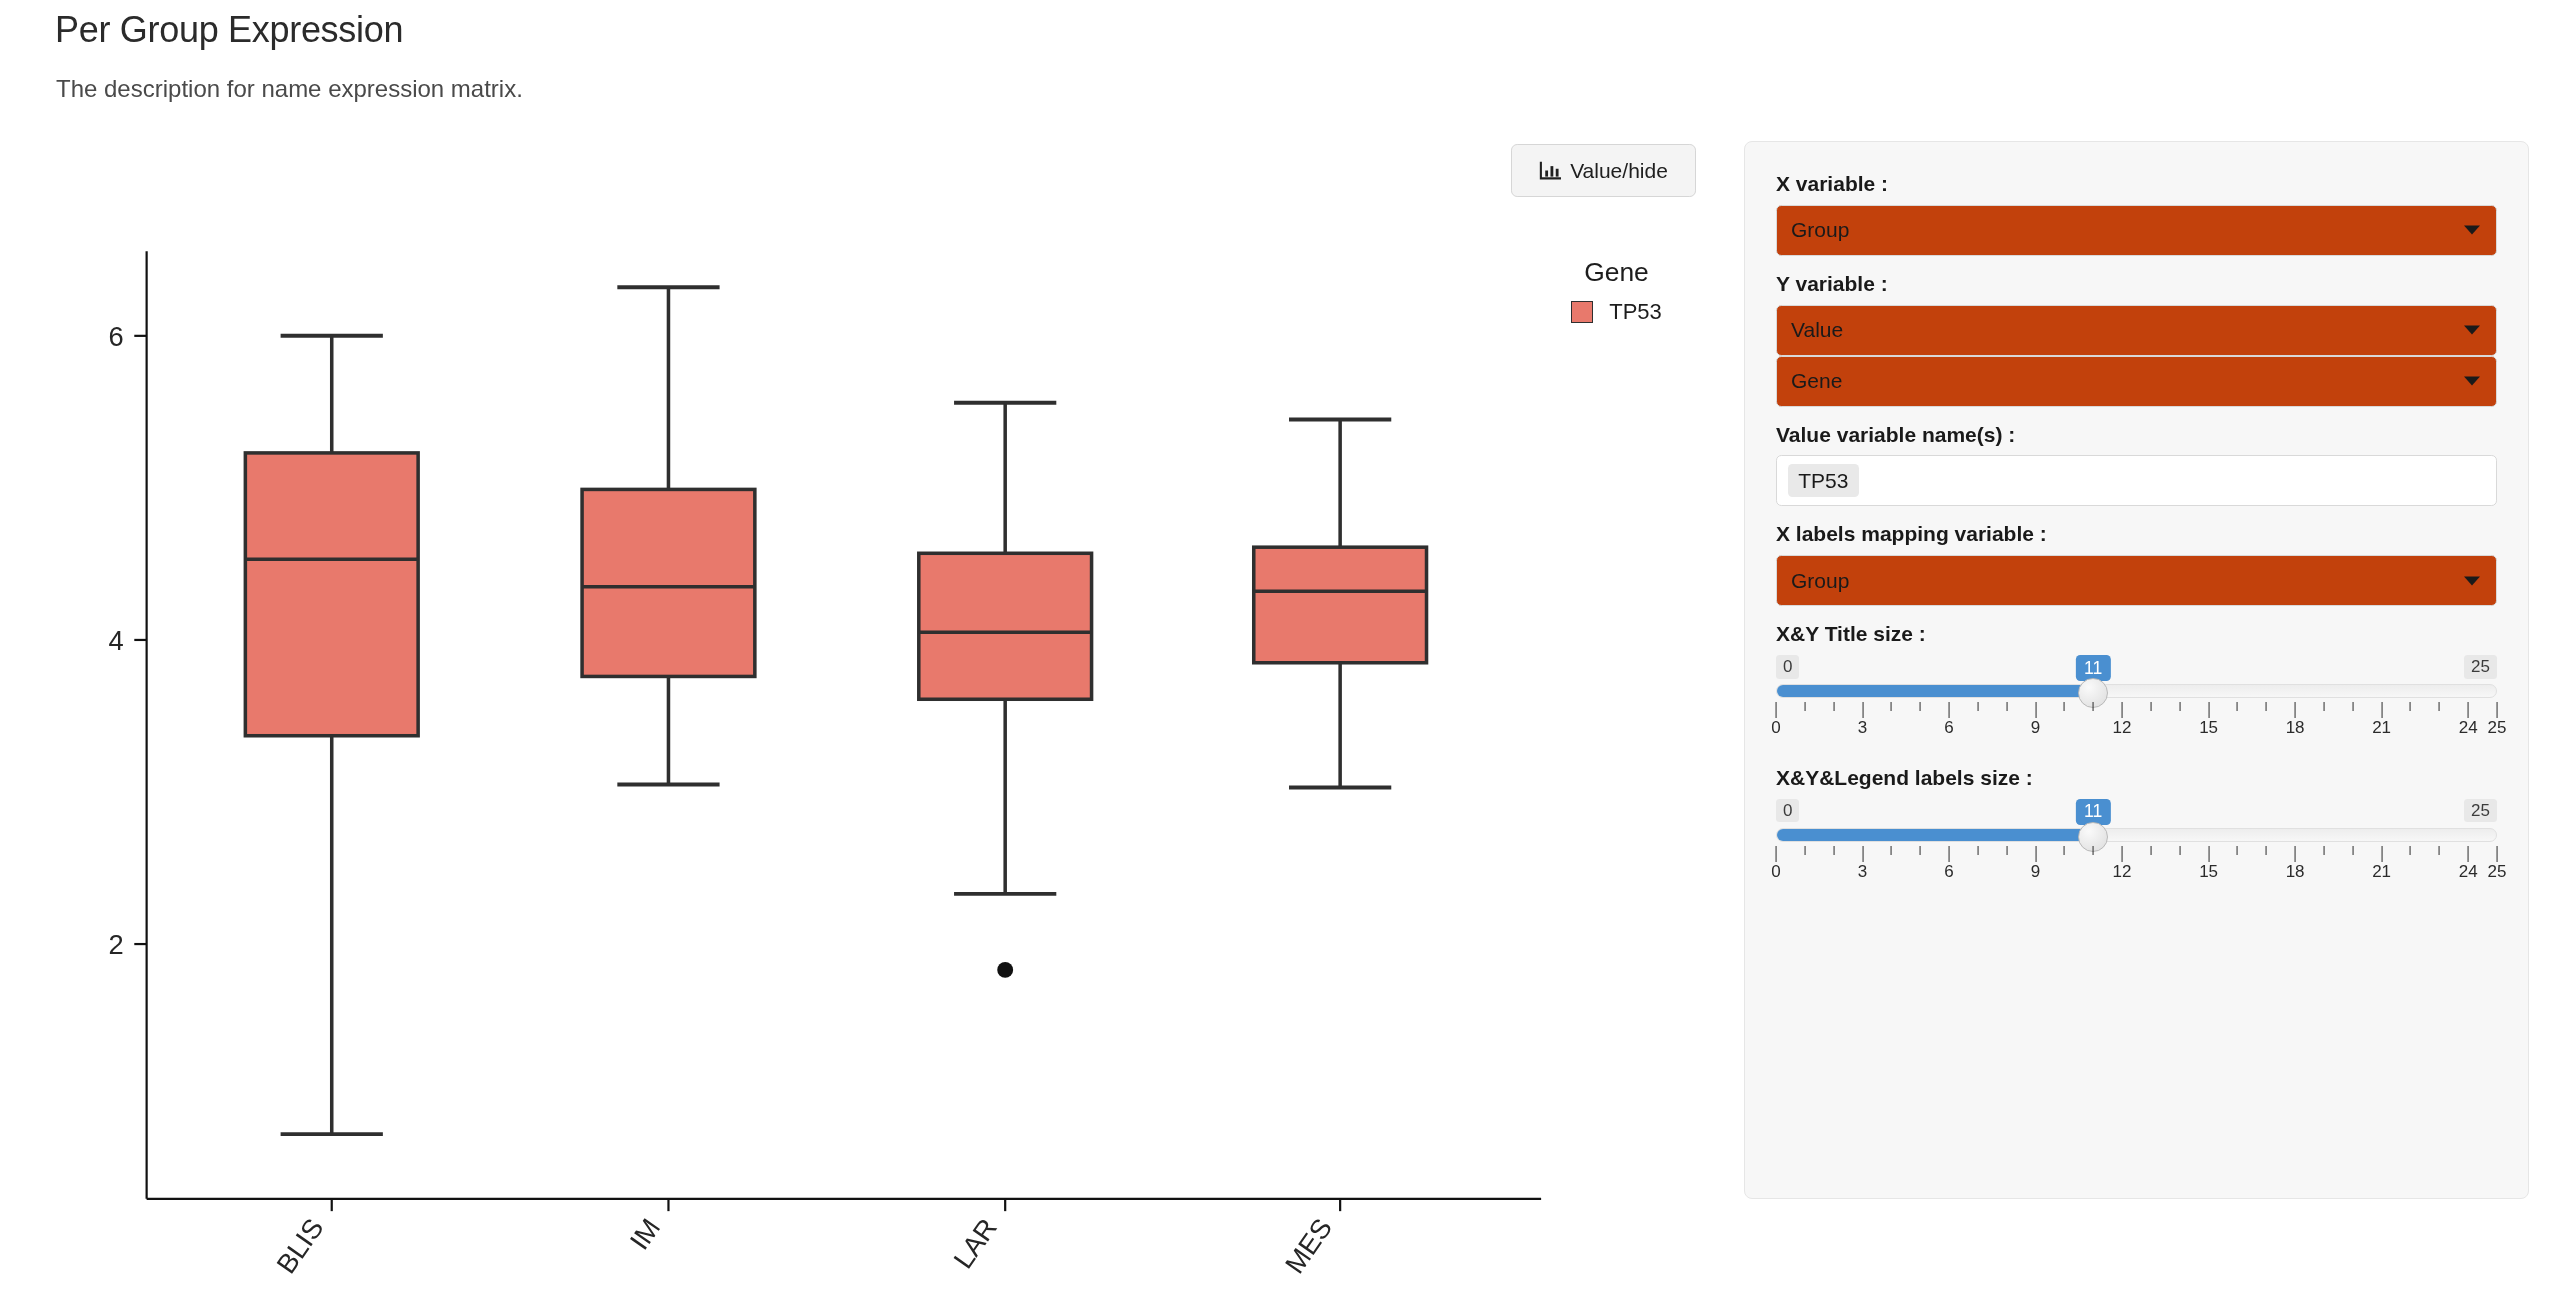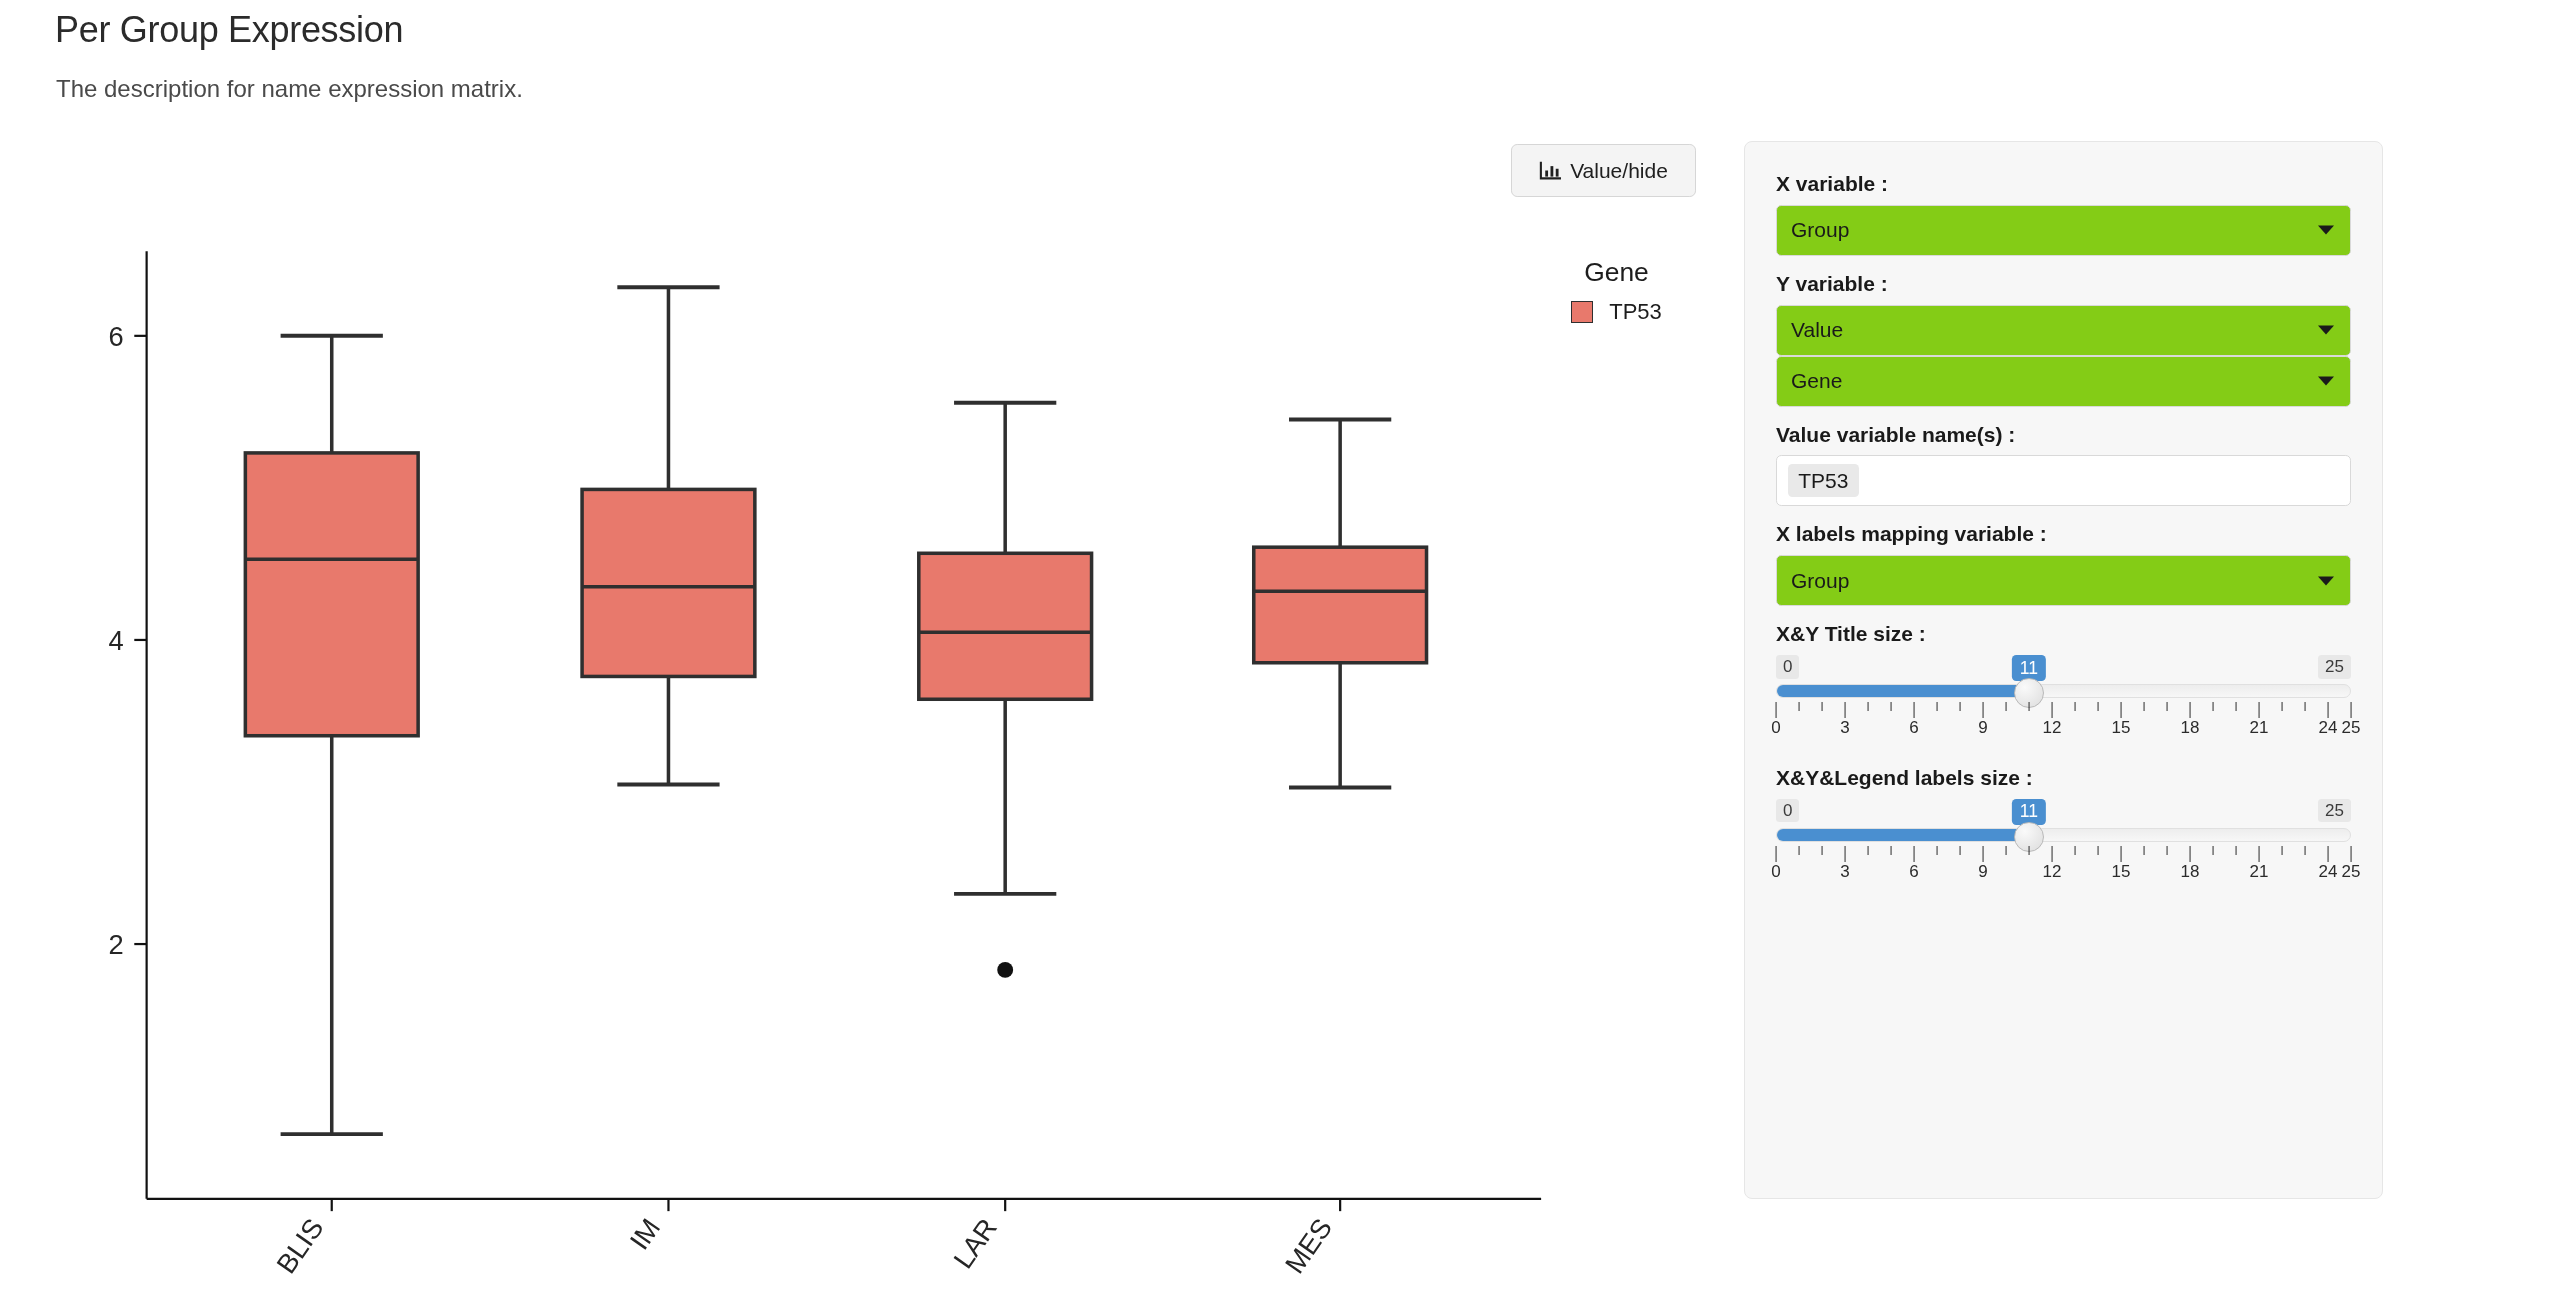--- a/index.html
+++ b/index.html
@@ -40,32 +40,32 @@
   .legend-swatch { width: 22px; height: 22px; border: 1.8px solid #2f2f2f; }
   .legend-label { font-size: 22px; color: #1d1d1d; }
 
   
   .plot { position: absolute; left: 0px; top: 0px; width: 1552px; height: 1294px; }
   .plot svg { display: block; }
 
   
   .panel {
     position: absolute; left: 1744px; top: 141px;
-    width: 639px; height: 1058px;
+    width: 785px; height: 1058px;
     background: #f7f7f7; border: 0.9px solid #e6e6e6; border-radius: 8px;
     padding: 19.4px 31px;
   }
   .field-label {
     font-size: 21px; font-weight: bold; color: #1a1a1a;
     margin: 16px 0 8.8px 0;
   }
   .field-label.first { margin-top: 10.6px; }
   .select-box {
     position: relative;
-    height: 51px; background: #84cc16;
+    height: 51px; background: #c2410c;
     border: 0.9px solid #d9d9d9; border-radius: 5.3px;
     display: flex; align-items: center;
     padding: 0 14px;
     font-size: 21px; color: #1a1a1a; cursor: pointer;
   }
   .caret {
     position: absolute; right: 16px; top: 50%; transform: translateY(-50%);
     width: 0; height: 0;
     border-left: 8px solid transparent; border-right: 8px solid transparent;
     border-top: 9.7px solid #1a1a1a;

